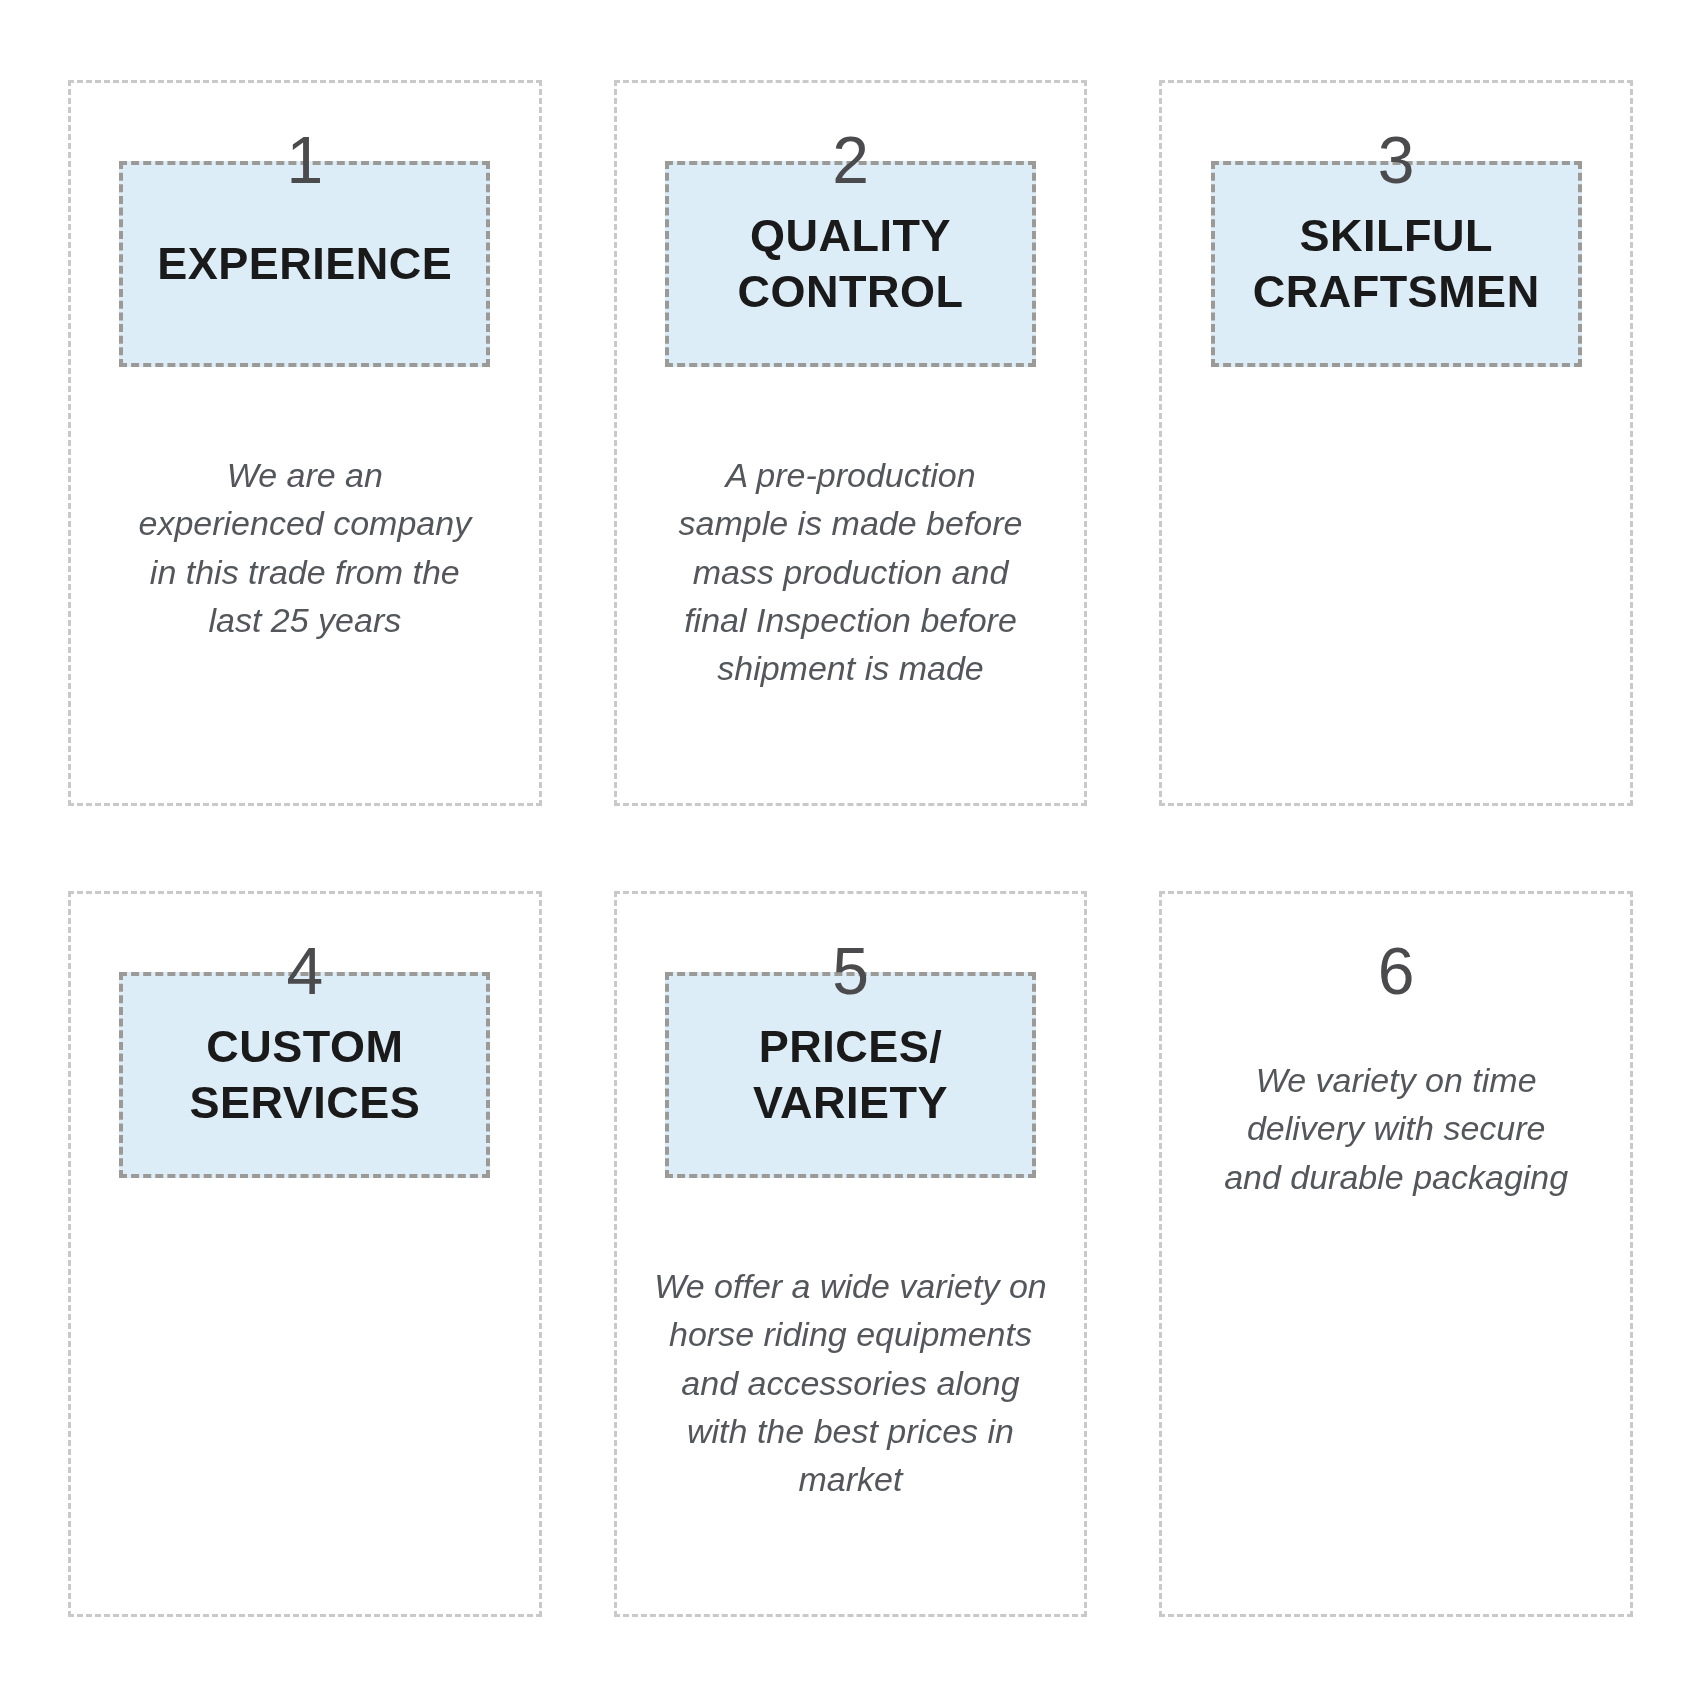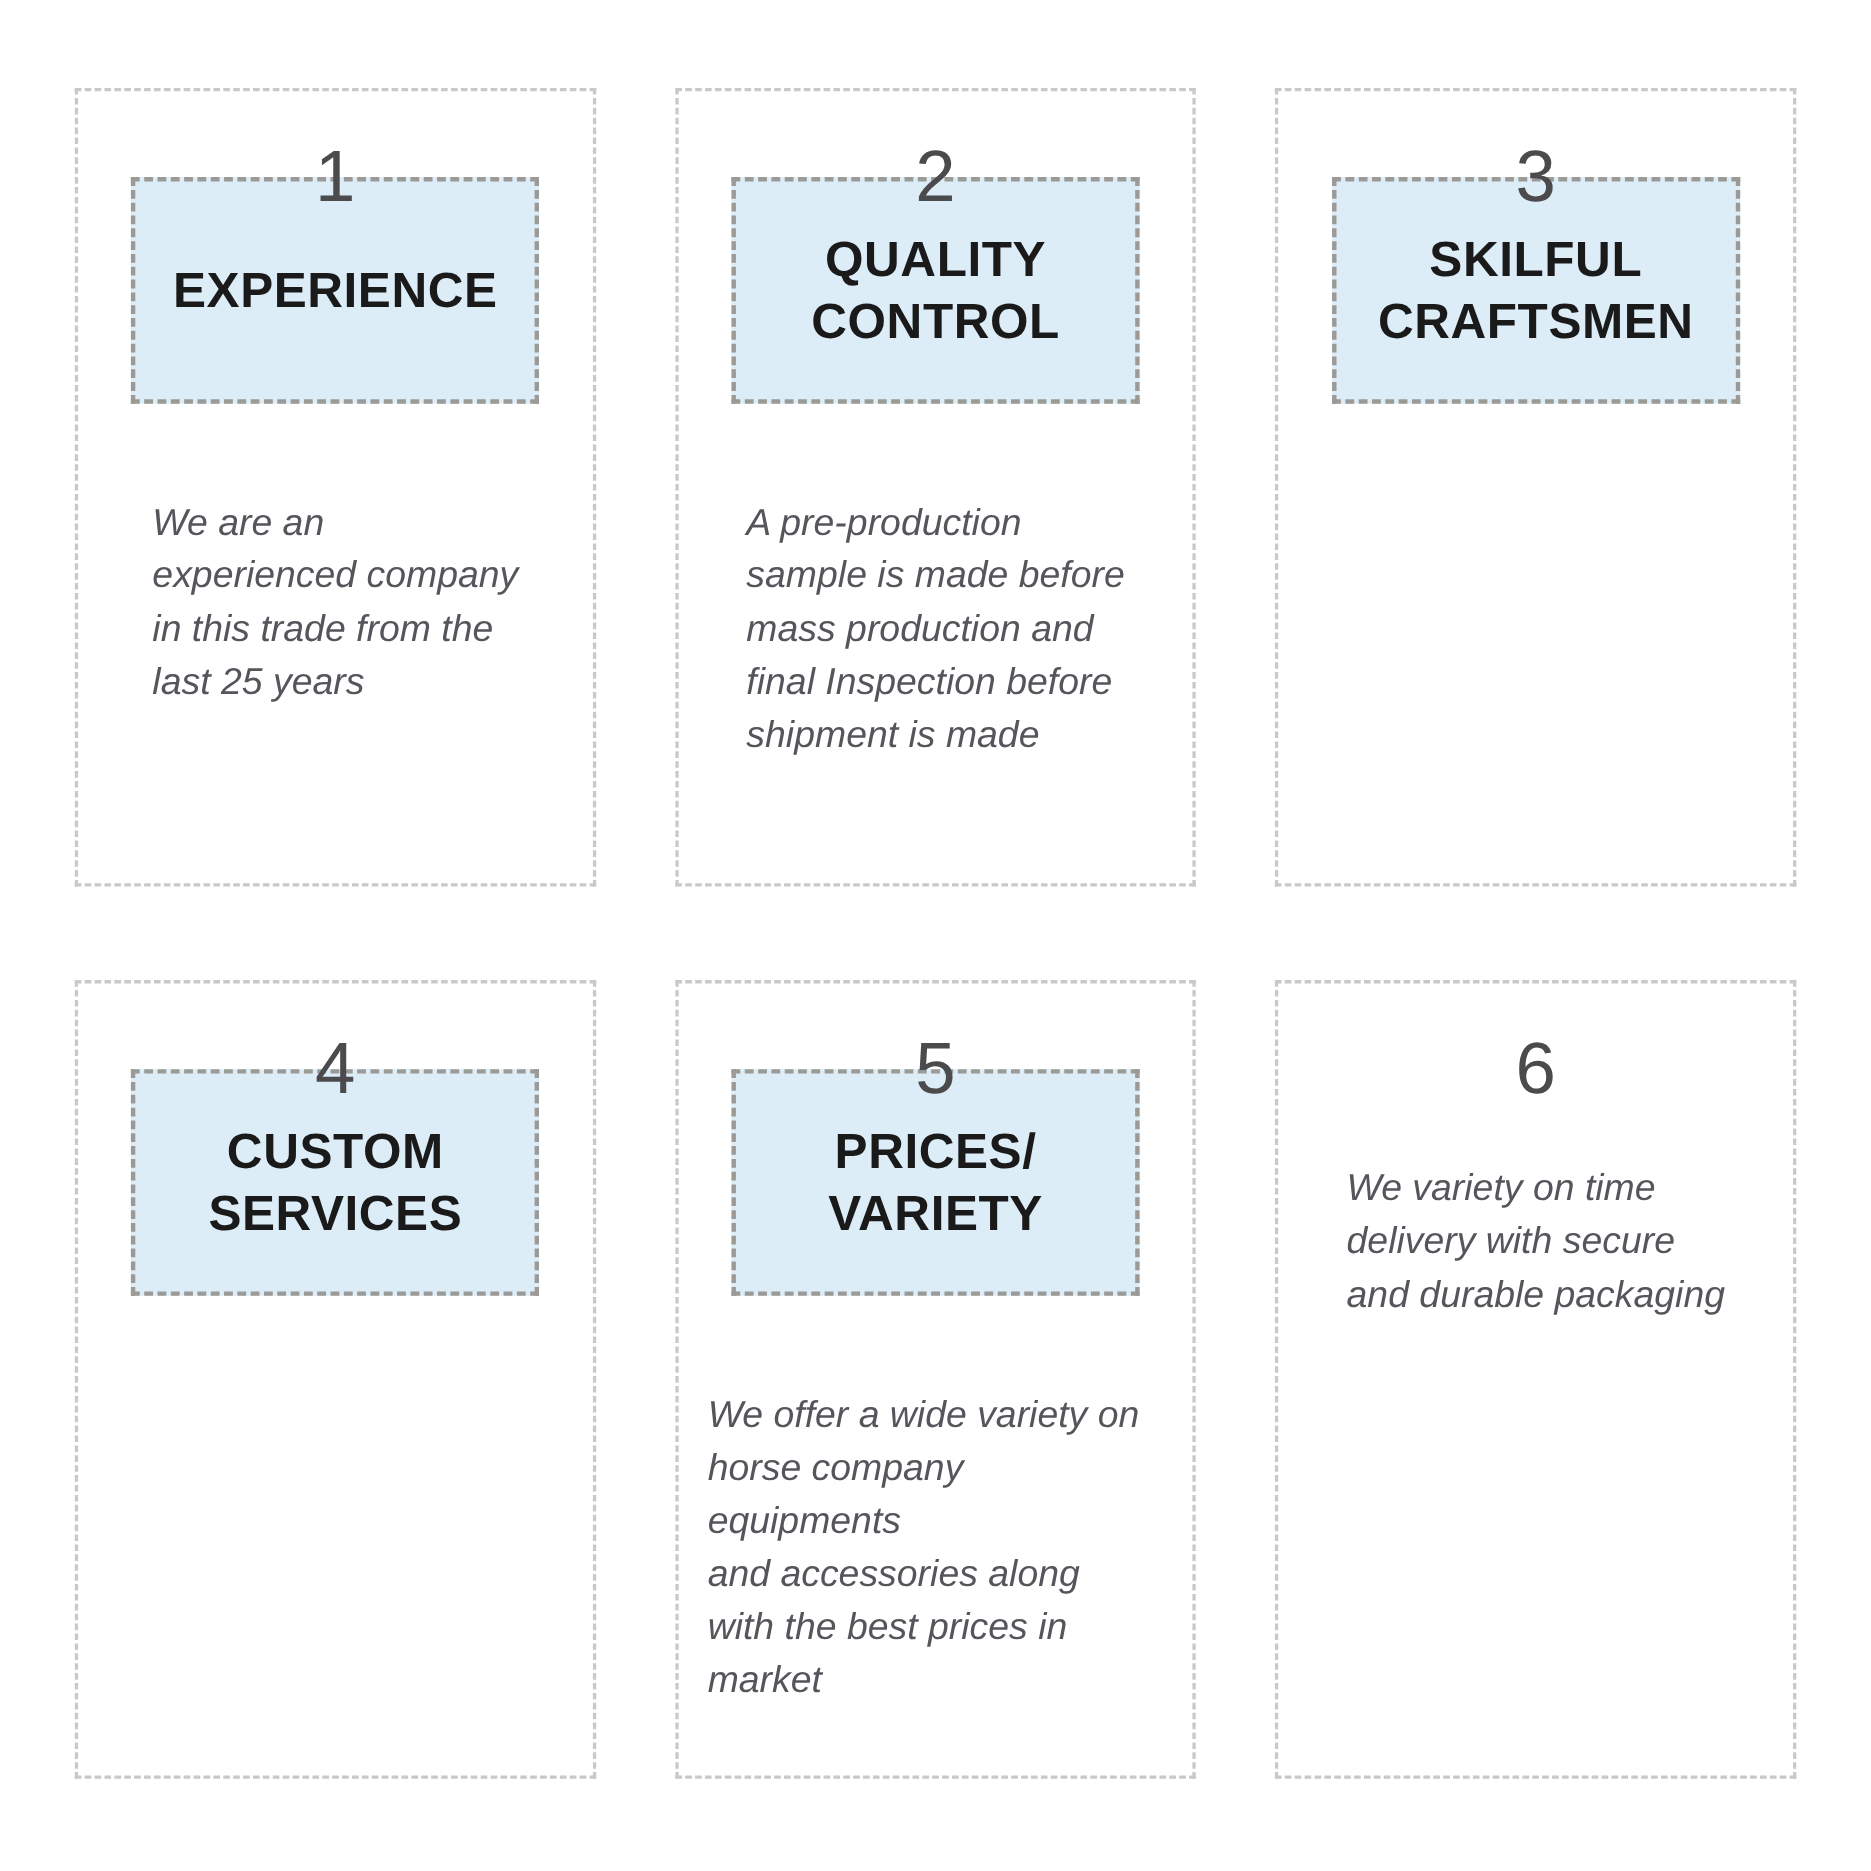--- a/index.html
+++ b/index.html
@@ -58,21 +58,21 @@
     line-height: 1.25;
     letter-spacing: 0.5px;
     white-space: pre-line;
   }
   .card-desc {
     margin-top: 84px;
     font-size: 34px;
     font-style: italic;
     color: #54565b;
     line-height: 1.42;
-    text-align: left;
+    text-align: center;
     white-space: pre-line;
     max-width: 96%;
   }
 </style>
 </head>
 <body>
 
 <div class="page">
 
   <div class="card">
@@ -115,21 +115,21 @@
     </div>
   </div>
 
   <div class="card">
     <div class="card-number">5</div>
     <div class="title-box">
       <div class="title-text">PRICES/
 VARIETY</div>
     </div>
     <div class="card-desc">We offer a wide variety on
-horse company equipments
+horse riding equipments
 and accessories along
 with the best prices in
 market</div>
   </div>
 
   <div class="card">
     <div class="card-number">6</div>
     <div class="card-desc">We variety on time
 delivery with secure
 and durable packaging</div>

